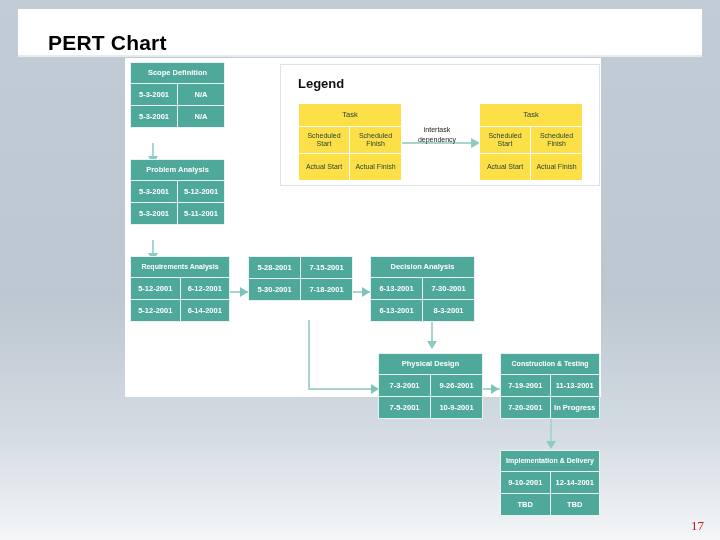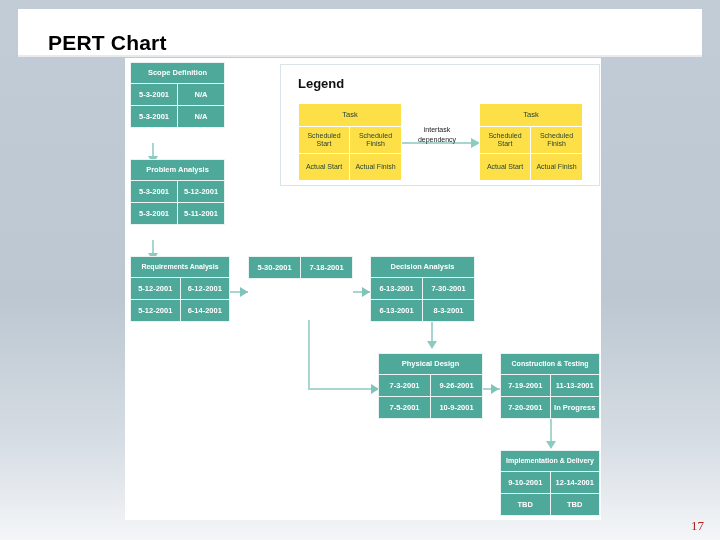--- a/index.html
+++ b/index.html
@@ -43,21 +43,21 @@
     height: 2px;
     background: #e8ebee;
   }
 
   
   #chart-canvas {
     position: absolute;
     left: 125px;
     top: 58px;
     width: 476px;
-    height: 462px;
+    height: 339px;
     background: #ffffff;
   }
 
   
   .node {
     position: absolute;
     background: #4fa99a;
     border: 1px solid #e9f3f1;
     box-sizing: border-box;
     color: #ffffff;
@@ -273,20 +273,24 @@
       <div class="cell left">5-12-2001</div>
       <div class="cell">6-12-2001</div>
     </div>
     <div class="node-row">
       <div class="cell left">5-12-2001</div>
       <div class="cell">6-14-2001</div>
     </div>
   </div>
 
   <div class="node" style="left:123px; top:198px; width:105px;">
+    <div class="node-row">
+      <div class="cell left">5-28-2001</div>
+      <div class="cell">7-15-2001</div>
+    </div>
     <div class="node-row">
       <div class="cell left">5-30-2001</div>
       <div class="cell">7-18-2001</div>
     </div>
   </div>
 
   <div class="node" style="left:245px; top:198px; width:105px;">
     <div class="node-title">Decision Analysis</div>
     <div class="node-row">
       <div class="cell left">6-13-2001</div>

